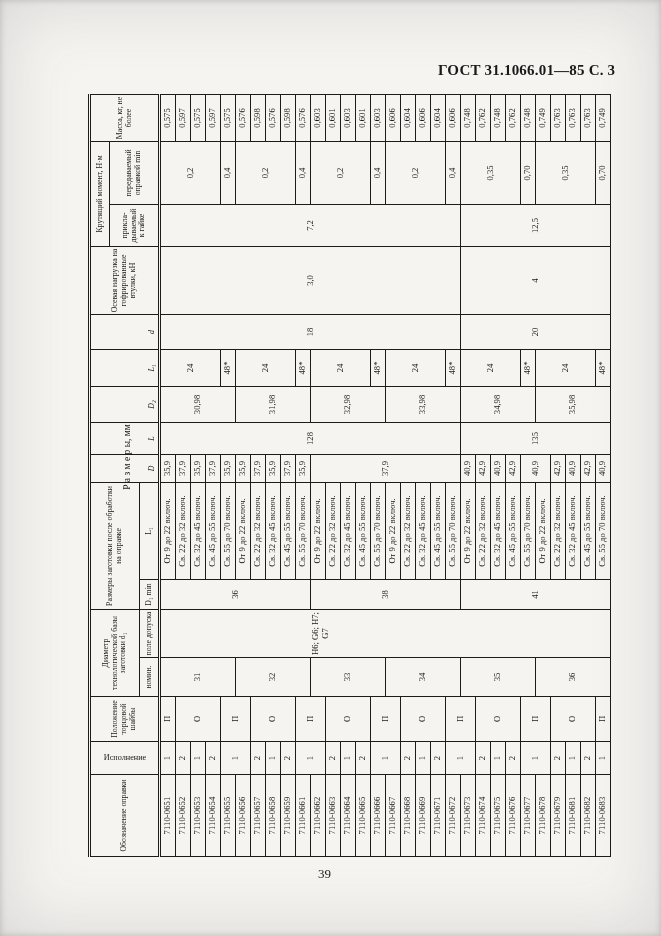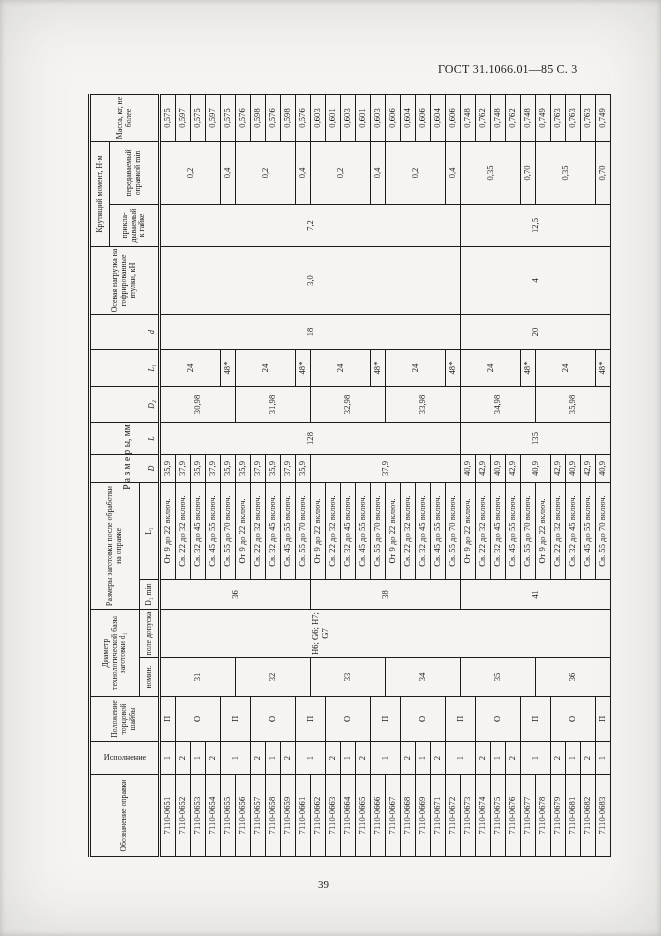--- a/index.html
+++ b/index.html
@@ -1,21 +1,21 @@
 <!DOCTYPE html>
 <html><head>
 <meta charset="utf-8">
 <style>
   html,body{margin:0;padding:0;overflow:hidden;}
   body{background:#e2e1df;font-family:"Liberation Serif","DejaVu Serif",serif;color:#1a1a1a;}
   .page{position:relative;width:661px;height:936px;background:#f5f4f1;
         box-shadow:inset 0 0 70px rgba(70,70,75,.18), inset 0 0 6px rgba(60,60,60,.25);}
-  .doc-header{position:absolute;left:438px;top:62px;width:180px;font-size:12px;font-weight:normal;
+  .doc-header{position:absolute;left:438px;top:62px;width:180px;font-size:15px;font-weight:bold;
               letter-spacing:.2px;white-space:nowrap;}
-  .page-number{position:absolute;left:318px;top:866px;font-size:11px;margin-top:12px;}
+  .page-number{position:absolute;left:318px;top:866px;font-size:13px;}
   
   .rot-wrap{position:absolute;left:88px;top:95px;width:762px;height:492px;
             transform-origin:0 0;transform:rotate(-90deg) translateX(-762px);}
   table.spec{border-collapse:collapse;table-layout:fixed;width:762px;
              border:1px solid #1c1c1c;border-top:3px double #1c1c1c;}
   .spec th,.spec td{border:1px solid #1c1c1c;padding:0;text-align:center;vertical-align:middle;
              font-weight:normal;line-height:1.12;overflow:hidden;}
   .spec thead th{font-size:7.8px;padding:1px;}
   .spec tbody td{font-size:8.6px;height:14px;}
   .spec tbody tr:first-child td{border-top:3px double #1c1c1c;}

